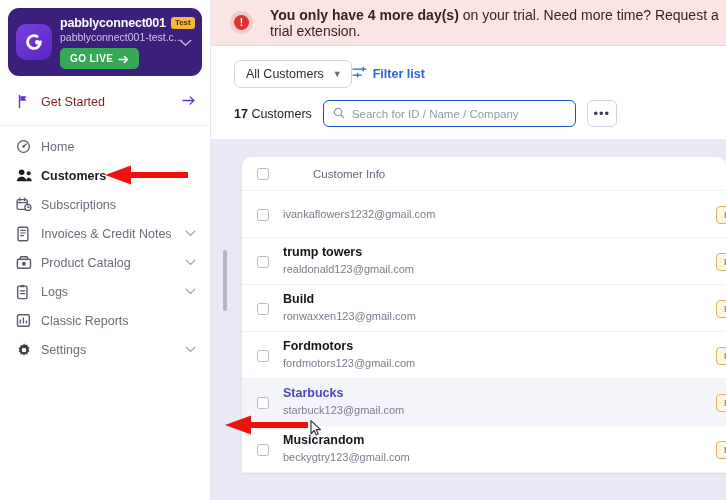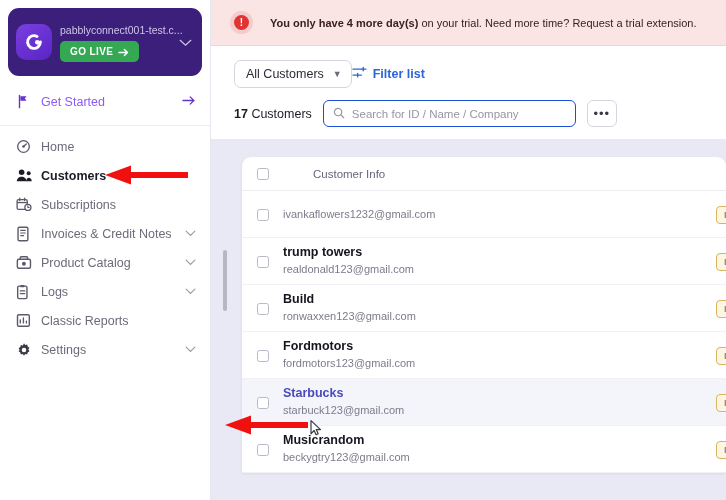--- a/index.html
+++ b/index.html
@@ -83,21 +83,21 @@
   }
   .nav-ico {
     width: 20px; flex: 0 0 20px;
     display: flex; align-items: center; justify-content: flex-start;
     color: #6d6d80;
   }
   .nav-label {
     font-size: 12.5px; color: #6b6b7b;
     margin-left: 5px; white-space: nowrap;
   }
-  .nav-row.accent .nav-label { color: #8b5cf6; font-weight: normal; }
+  .nav-row.accent .nav-label { color: #7f1d1d; font-weight: normal; }
   .nav-row.accent .nav-ico { color: #6633cc; }
   .nav-row.active .nav-label { color: #1c1c28; font-weight: bold; }
   .nav-row.active .nav-ico { color: #1c1c28; }
   .nav-arrow-right { margin-left: auto; color: #6633cc; font-size: 13px; line-height:1;}
   .nav-caret { margin-left: auto; color: #9a9aab; font-size: 11px; line-height:1;}
   .nav-list { padding-top: 6px; }
 
   
   .main {
     flex: 1 1 auto; height: 500px;
@@ -117,21 +117,21 @@
     display: flex; align-items: center; justify-content: center;
     flex: 0 0 23px; margin-right: 17px;
   }
   .alert-dot i {
     width: 15px; height: 15px; border-radius: 50%;
     background: #e03434;
     display: flex; align-items: center; justify-content: center;
     color: #fff; font-size: 10px; font-weight: bold;
     font-style: normal; line-height: 15px;
   }
-  .trial-text { font-size: 11px; color: #3c2020; }
+  .trial-text { font-size: 14px; color: #3c2020; }
   .trial-text b { font-weight: bold; }
 
   .toolbar-wrap { background: #ffffff; padding: 0 0 12px 0; }
   .toolbar-row1 {
     display: flex; align-items: center;
     padding: 14px 0 0 23px; 
   }
   .select-pill {
     border: 1px solid #d5d5e0; border-radius: 7px;
     height: 28px; background: #fff;
@@ -249,20 +249,24 @@
   <aside class="sidebar">
 
     <div class="account-card">
       <div class="logo-tile">
         <svg width="22" height="22" viewBox="0 0 24 24">
           <path d="M19 12a7 7 0 1 1-3.6-6.1" fill="none" stroke="#ffffff" stroke-width="3.1" stroke-linecap="round"></path>
           <circle cx="15.6" cy="12.4" r="2.5" fill="#ffffff"></circle>
         </svg>
       </div>
       <div class="acct-text">
+        <div class="acct-line1">
+          <span class="acct-name">pabblyconnect001</span>
+          <span class="badge-test">Test</span>
+        </div>
         <div class="acct-url">pabblyconnect001-test.c...</div>
         <button class="go-live">
           <span>GO LIVE</span>
           <svg width="11" height="9" viewBox="0 0 12 10">
             <path d="M1 5h9M7 1.6L10.4 5 7 8.4" fill="none" stroke="#ffffff" stroke-width="1.7" stroke-linecap="round" stroke-linejoin="round"></path>
           </svg>
         </button>
       </div>
       <span class="acct-chevron">
         <svg width="13" height="8" viewBox="0 0 14 9">

